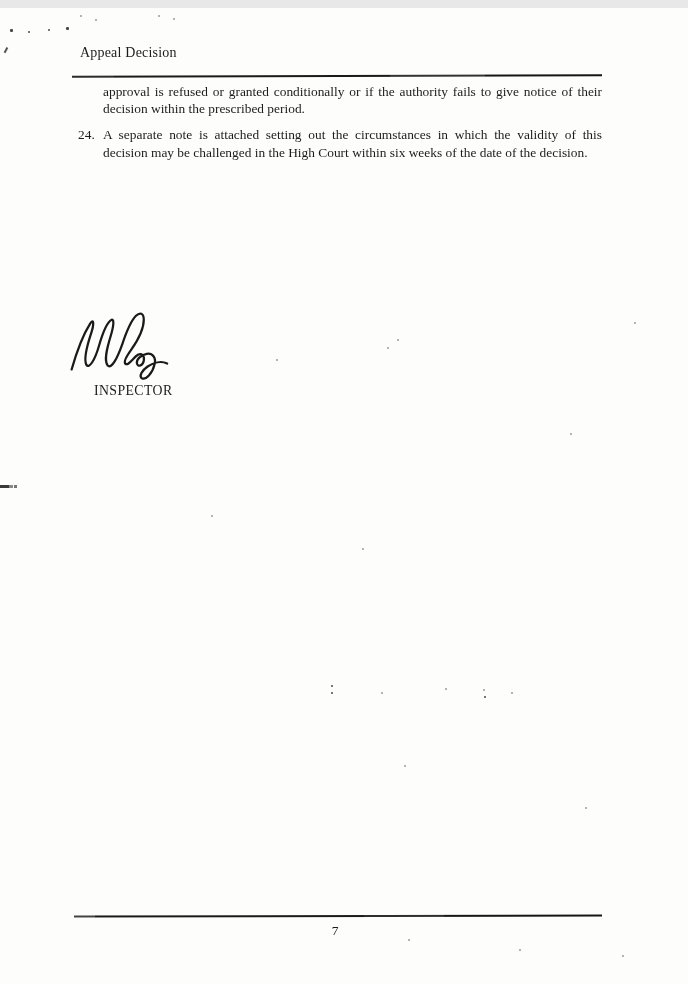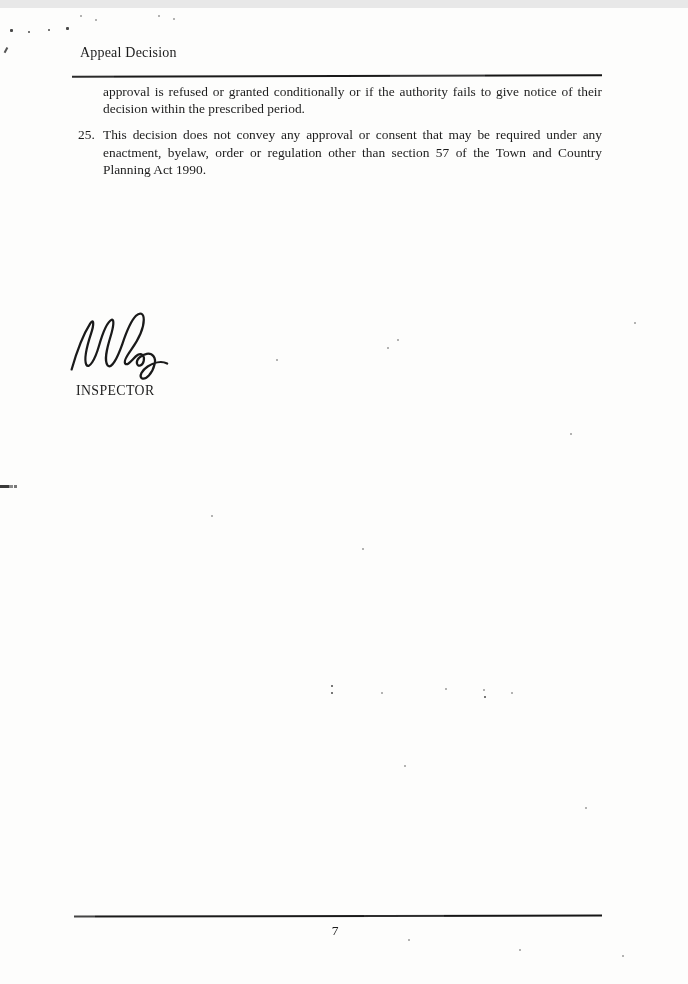--- a/index.html
+++ b/index.html
@@ -26,21 +26,21 @@
     font-size:13.4px;line-height:17.2px;
     text-align:justify;
   }
   .intro{margin:0 0 0 25px;text-align:justify;}
   .item{display:flex;margin-top:9px;}
   .item-number{flex:0 0 25px;width:25px;}
   .item-text{flex:1;text-align:justify;}
   .signature{position:absolute;left:66px;top:301px;width:138px;height:78px;}
   .signature svg{display:block;width:100%;height:100%;}
   .inspector-label{
-    position:absolute;left:76px;top:375px;
+    position:absolute;left:94px;top:375px;
     font-size:13.8px;letter-spacing:.4px;
   }
   .footer-rule{
     position:absolute;left:74px;top:907px;width:528px;height:2px;
     background:linear-gradient(90deg,#444 0 4%,#1a1a1a 4% 55%,#2e2e2e 55% 70%,#161616 70% 100%);
     transform:rotate(-0.12deg);
   }
   .page-number{
     position:absolute;left:300px;top:915px;width:70px;
     text-align:center;font-size:13.5px;
@@ -71,22 +71,22 @@
   <div class="speck" style="left:158px;top:7px;"></div>
   <div class="speck" style="left:173px;top:10px;"></div>
   <div class="tick-mark"></div>
 
   <div class="header-title">Appeal Decision</div>
   <div class="header-rule"></div>
 
   <div class="body-text">
     <p class="intro">approval is refused or granted conditionally or if the authority fails to give notice of their decision within the prescribed period.</p>
     <div class="item">
-      <span class="item-number">25.</span>
-      <div class="item-text">This decision does not convey any approval or consent that may be required under any enactment, byelaw, order or regulation other than section 57 of the Town and Country Planning Act 1990.</div>
+      <span class="item-number">24.</span>
+      <div class="item-text">A separate note is attached setting out the circumstances in which the validity of this decision may be challenged in the High Court within six weeks of the date of the decision.</div>
     </div>
   </div>
 
   <div class="signature">
     <svg viewBox="0 0 140 80" xmlns="http://www.w3.org/2000/svg">
       <path d="M5,62 C9,48 17,26 24,15 C28,9 28,16 25,25 C21,37 17,50 20,57 C23,62 29,52 33,38 C37,24 42,13 46,11 C49,10 48,18 45,28 C41,41 38,53 42,58 C46,62 52,50 57,36 C61,24 66,12 71,7 C75,3 79,4 79,11 C79,20 73,32 66,42 C61,49 58,54 60,56 C63,59 68,50 73,47 C77,45 80,48 79,53 C78,58 73,60 72,56 C71,52 76,47 82,46 C88,45 92,50 90,57 C88,66 81,73 77,71 C74,69 77,63 83,59 C89,55 97,53 103,56" fill="none" stroke="#1a1a1a" stroke-width="2.3" stroke-linecap="round" stroke-linejoin="round"></path>
     </svg>
   </div>
   <div class="inspector-label">INSPECTOR</div>
 

